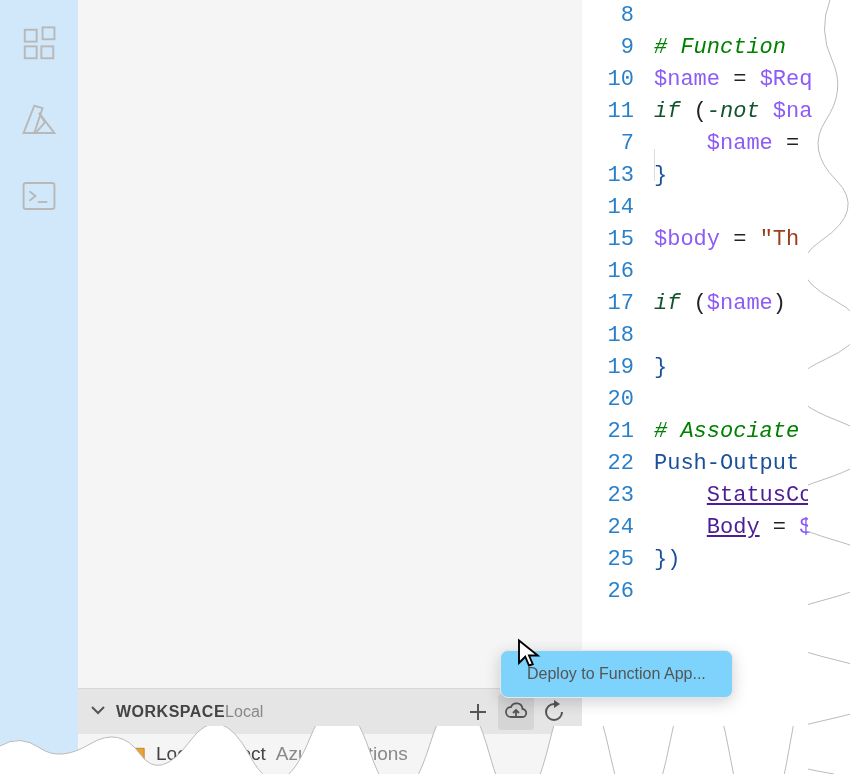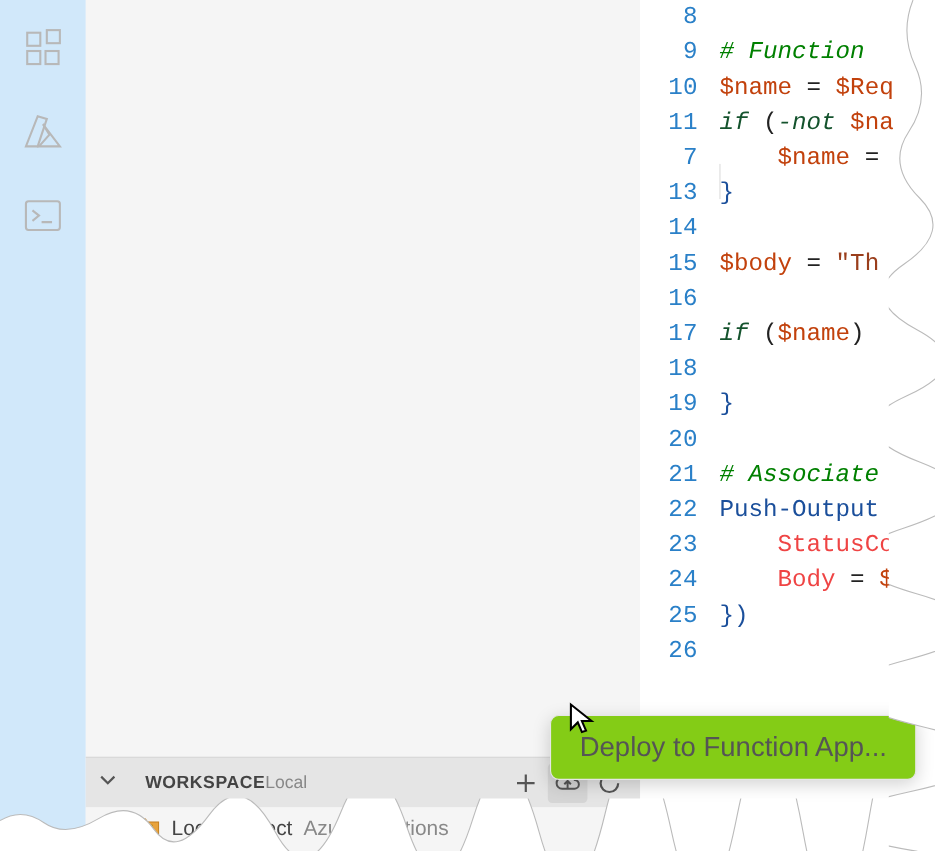--- a/index.html
+++ b/index.html
@@ -36,21 +36,21 @@
     height: 46px;
     background: #e5e5e5;
     border-top: 1px solid #d8d8d8;
     display: flex;
     align-items: center;
     padding: 0 10px 0 12px;
     font-size: 16px;
     color: #555;
   }
   .chev { margin-right: 10px; }
-  .workspace-header .title { font-weight: 700; letter-spacing: .5px; color: #444; margin-left: 16px; }
+  .workspace-header .title { font-weight: 700; letter-spacing: .5px; color: #444; }
   .workspace-header .subtitle { color: #888; font-weight: 400; }
   .workspace-header .spacer { flex: 1; }
   .workspace-action {
     width: 36px; height: 36px;
     display: flex; align-items: center; justify-content: center;
     border-radius: 4px;
     color: #555;
     margin-left: 2px;
   }
   .workspace-action.active { background: #d5d5d5; }
@@ -82,39 +82,39 @@
   }
   .code-line { display: flex; white-space: pre; }
   .gutter {
     width: 72px;
     text-align: right;
     padding-right: 20px;
     color: #2a80c8;
   }
   .indent-guide { border-left: 1px solid #dcdcdc; height: 32px; display:inline-block; }
   .tok-comment { color: #008000; font-style: italic; }
-  .tok-var { color: #c2410c; text-align: center; }
+  .tok-var { color: #8b5cf6; text-align: center; }
   .tok-keyword { color: #14532d; font-style: italic; }
   .tok-punct { color: #1b4f9b; }
   .tok-string { color: #9a3e1c; }
-  .tok-member { color: #ef4444; }
+  .tok-member { color: #4c1d95; text-decoration: underline; }
   .tok-func { color: #1b4f9b; }
   .tok-default { color: #222; }
 
   
   .tooltip {
     position: absolute;
     left: 500px;
     top: 650px;
-    background: #84cc16;
+    background: #7dd3fc;
     border: 1px solid #e6e6e6;
     border-radius: 8px;
     box-shadow: 0 4px 16px rgba(0,0,0,.18);
     padding: 14px 26px;
-    font-size: 25px;
+    font-size: 16px;
     color: #555;
     z-index: 50;
   }
 
   
   .cursor {
     position: absolute;
     left: 516px; top: 638px;
     z-index: 60;
     pointer-events: none;

